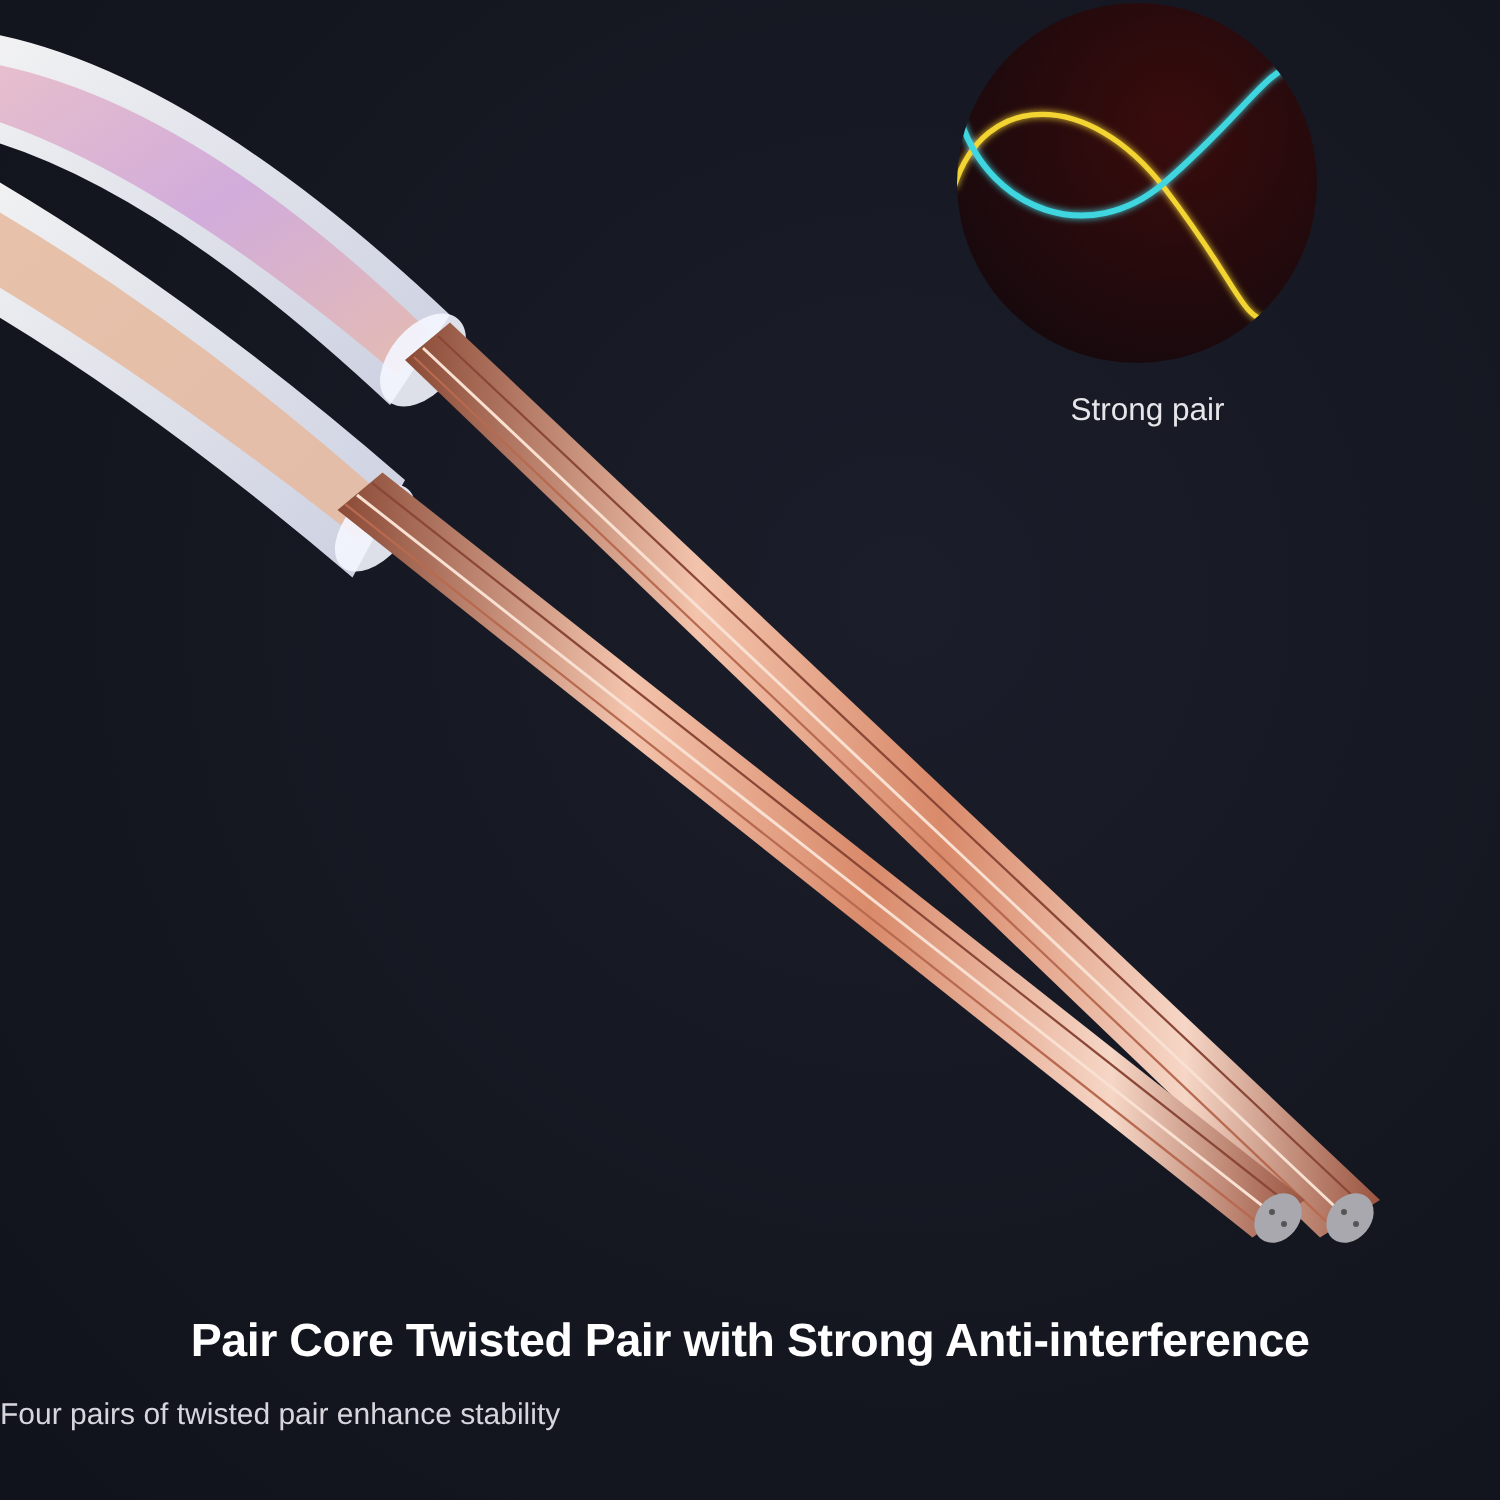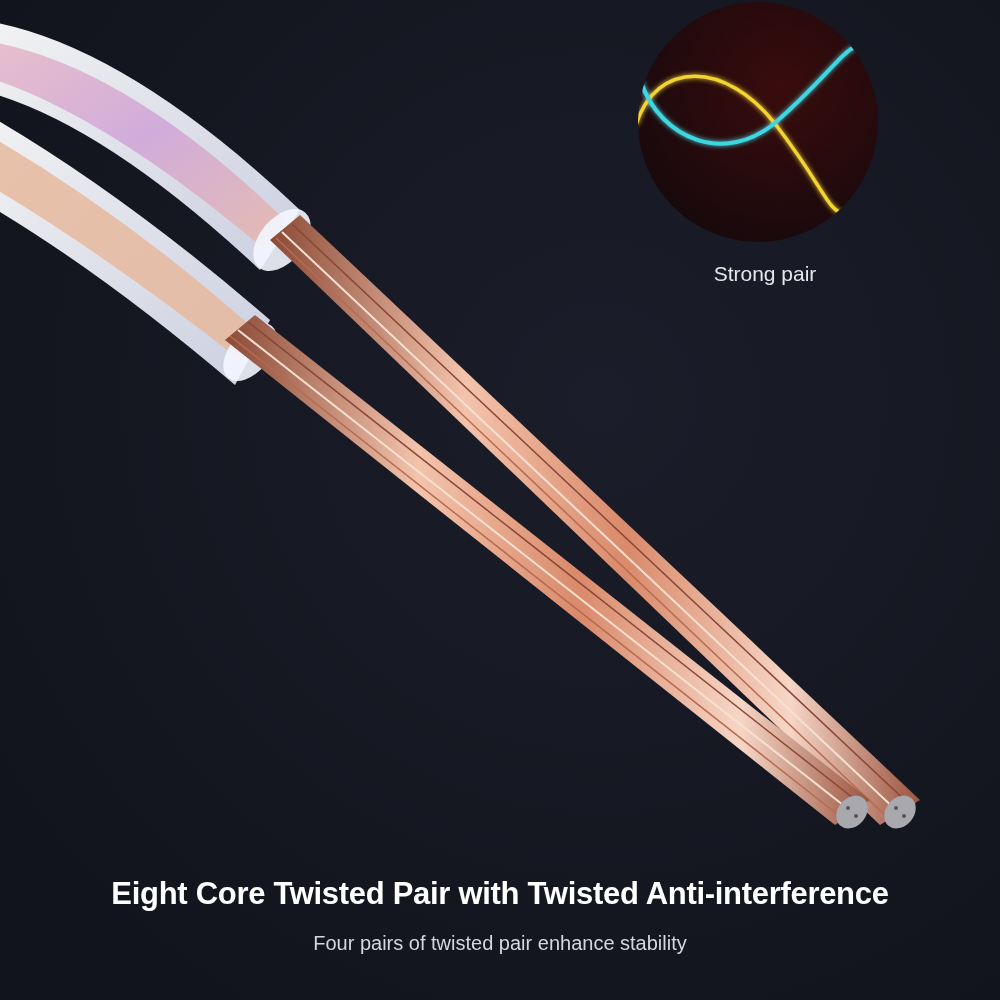--- a/index.html
+++ b/index.html
@@ -21,21 +21,21 @@
       position: absolute; left: 640px; top: 262px; width: 250px;
       text-align: center; color: #e6e6ea; font-size: 21px;
     }
     .headline {
       position: absolute; left: 0; top: 876px; width: 1000px;
       text-align: center; color: #ffffff; font-weight: bold; font-size: 31px;
       letter-spacing: -0.3px;
     }
     .subline {
       position: absolute; left: 0; top: 932px; width: 1000px;
-      text-align: center; color: #d6d6dc; font-size: 20px;
+      color: #d6d6dc; font-size: 20px;
     }
   </style>
 </head>
 <body>
 
 <div class="stage"></div>
 
 <svg class="art" viewBox="0 0 1000 1000" xmlns="http://www.w3.org/2000/svg">
   <defs>
     <linearGradient id="cuA" x1="0" y1="0" x2="1" y2="0">
@@ -111,14 +111,14 @@
   </defs>
   <circle cx="122" cy="122" r="120" fill="url(#circBg)"></circle>
   <g clip-path="url(#circClip)" filter="url(#glow)">
     <path d="M 0 125 C 20 60, 90 60, 140 125 S 190 210, 210 215" fill="none" stroke="#f2d431" stroke-width="3.5"></path>
     <path d="M 5 82 C 25 140, 90 165, 140 122 S 210 45, 225 45" fill="none" stroke="#3fd6e0" stroke-width="4"></path>
   </g>
 </svg>
 
 <div class="inset-label">Strong pair</div>
 
-<div class="headline">Eight Core Twisted Pair with Twisted Anti-interference</div>
+<div class="headline">Pair Core Twisted Pair with Strong Anti-interference</div>
 <div class="subline">Four pairs of twisted pair enhance stability</div>
 
 </body></html>

